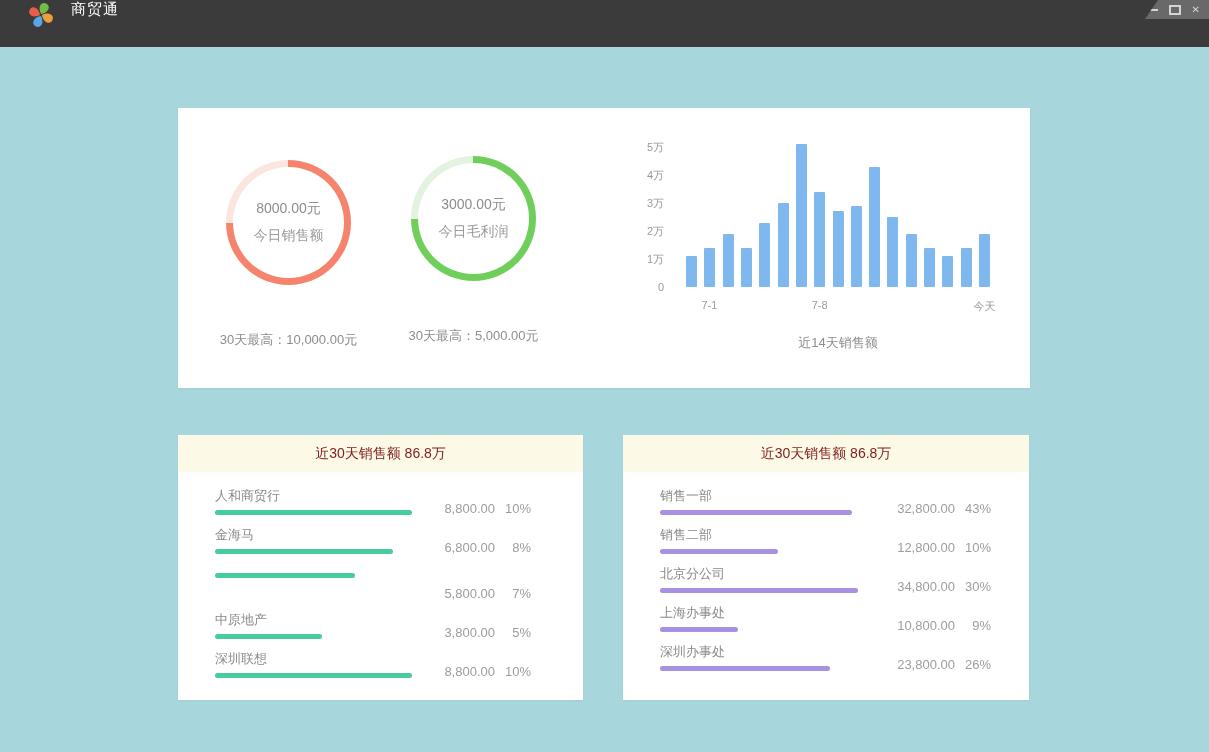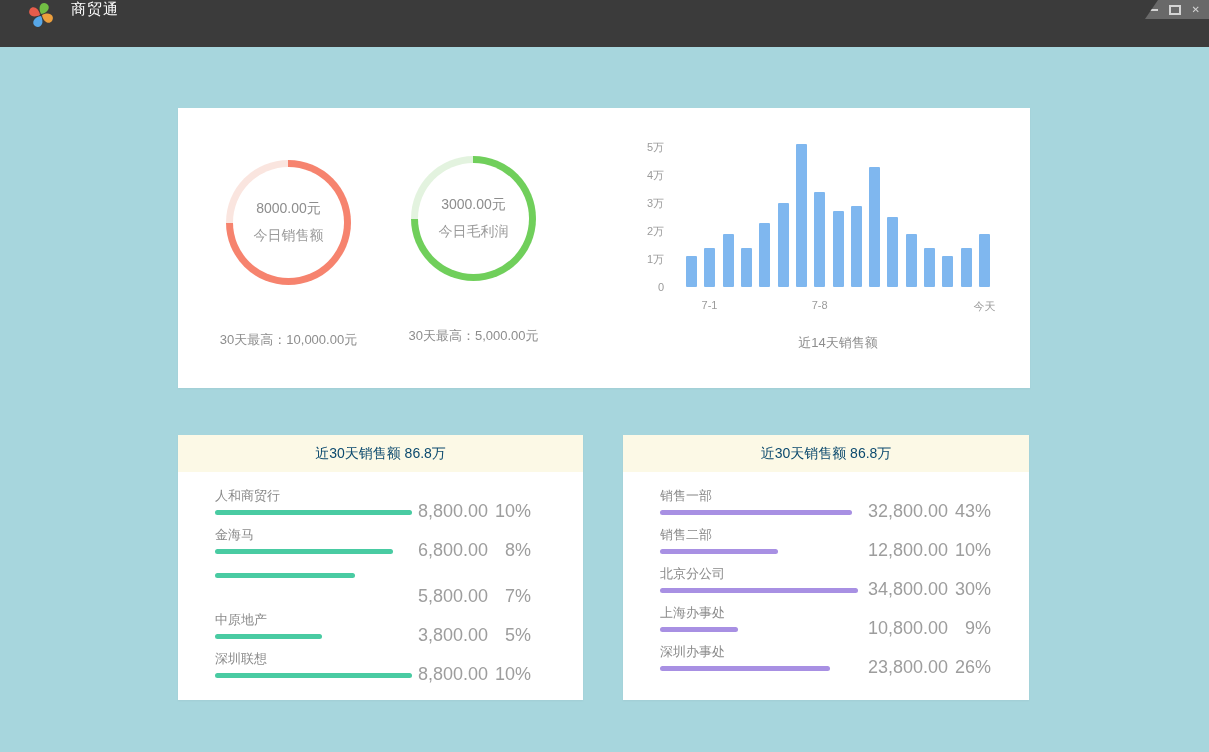--- a/index.html
+++ b/index.html
@@ -43,28 +43,28 @@
   .chart-block{position:absolute;left:450px;top:12px;width:380px;height:250px;}
   .yticks span{position:absolute;left:0;width:36px;text-align:right;font-size:11px;color:#9b9b9b;line-height:14px;}
   .bars{position:absolute;left:58px;top:17px;width:304px;height:150px;
     display:flex;align-items:flex-end;justify-content:space-between;}
   .bar{width:11px;background:#7fb7ef;border-radius:1px;}
   .xlabels{position:absolute;left:58px;top:179px;width:304px;height:14px;}
   .xlabels span{position:absolute;transform:translateX(-50%);font-size:11px;color:#9b9b9b;white-space:nowrap;}
   .chart-title{position:absolute;left:58px;top:214px;width:304px;text-align:center;font-size:13px;color:#8d8d8d;}
   
   .list-header{height:37px;background:#fcf9e6;display:flex;align-items:center;justify-content:center;
-    font-size:14px;color:#0c4a6e;}
+    font-size:14px;color:#7f1d1d;}
   .list-rows{padding:16px 0 0 37px;}
   .card-left .list-rows{padding-right:52px;}
   .card-right .list-rows{padding-right:38px;}
   .list-row{position:relative;height:39px;}
   .row-name{font-size:13px;color:#8a8a8a;line-height:15px;}
   .row-bar{height:5px;border-radius:2.5px;margin-top:7px;}
-  .row-right{position:absolute;right:0;top:13px;display:flex;font-size:18px;color:#9d9d9d;gap:7px;}
+  .row-right{position:absolute;right:0;top:13px;display:flex;font-size:13px;color:#9d9d9d;}
   .row-value{width:82px;text-align:right;}
   .row-pct{width:36px;text-align:right;}
 </style>
 </head>
 <body>
 
 <header class="titlebar">
   <div class="brand">
     <svg width="30" height="30" viewBox="0 0 30 30">
       <g>

